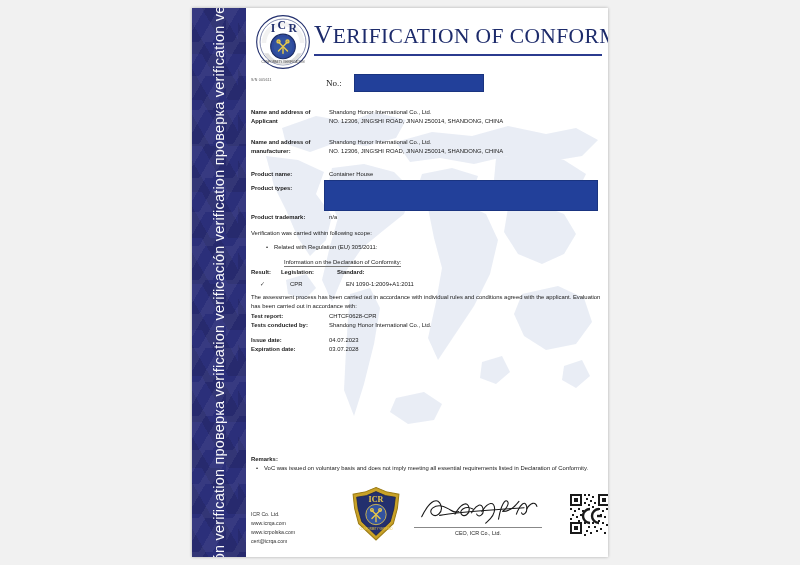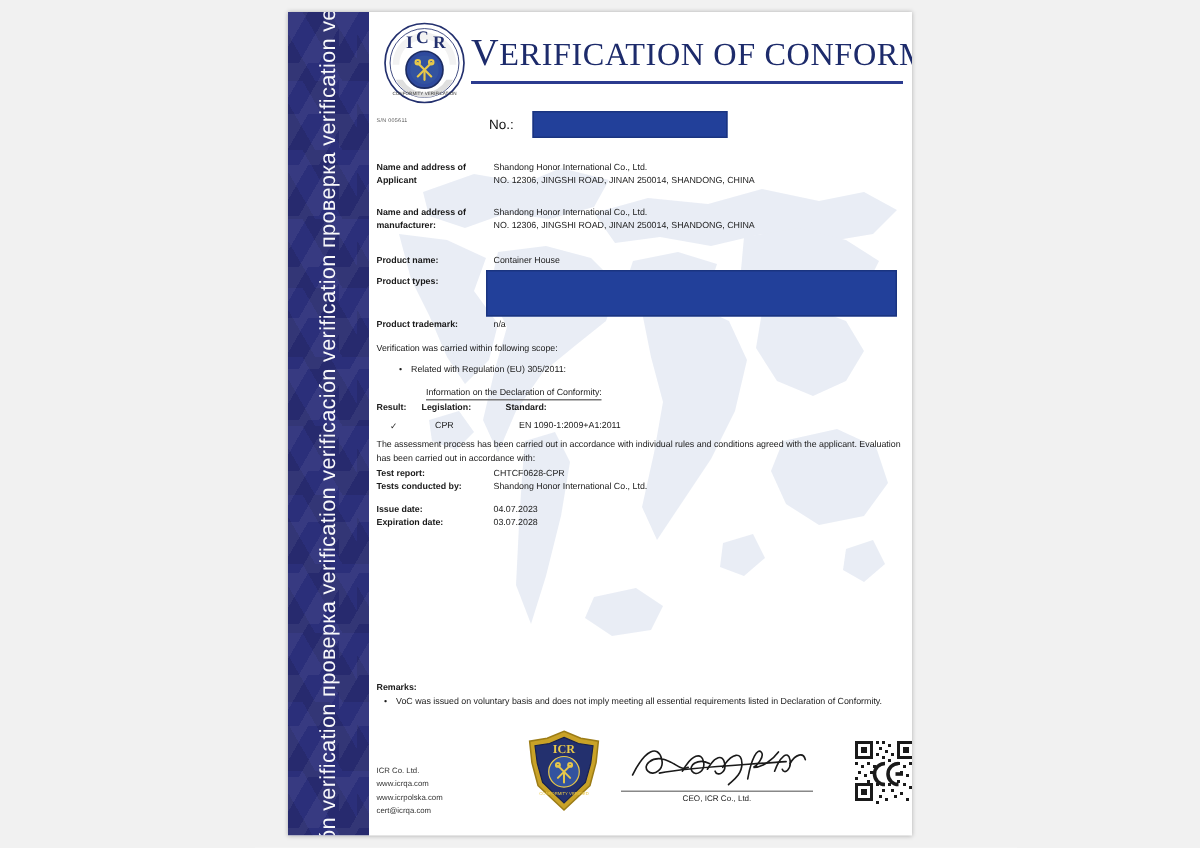--- a/index.html
+++ b/index.html
@@ -117,21 +117,21 @@
     letter-spacing: 0.2px;
   }
   
   .no-row {
     position: absolute;
     left: 80px;
     top: 66px;
     display: flex;
     align-items: center;
   }
-  .no-label { font-size: 9px; color: #111; margin-right: 12px; }
+  .no-label { font-size: 9px; color: #111; margin-right: 12px; font-family: Liberation Serif, serif; }
   .redact {
     background: #22409a;
     height: 16px;
     width: 128px;
     border: 0.5px solid #1a3480;
   }
   
   .field {
     position: absolute;
     display: flex;

